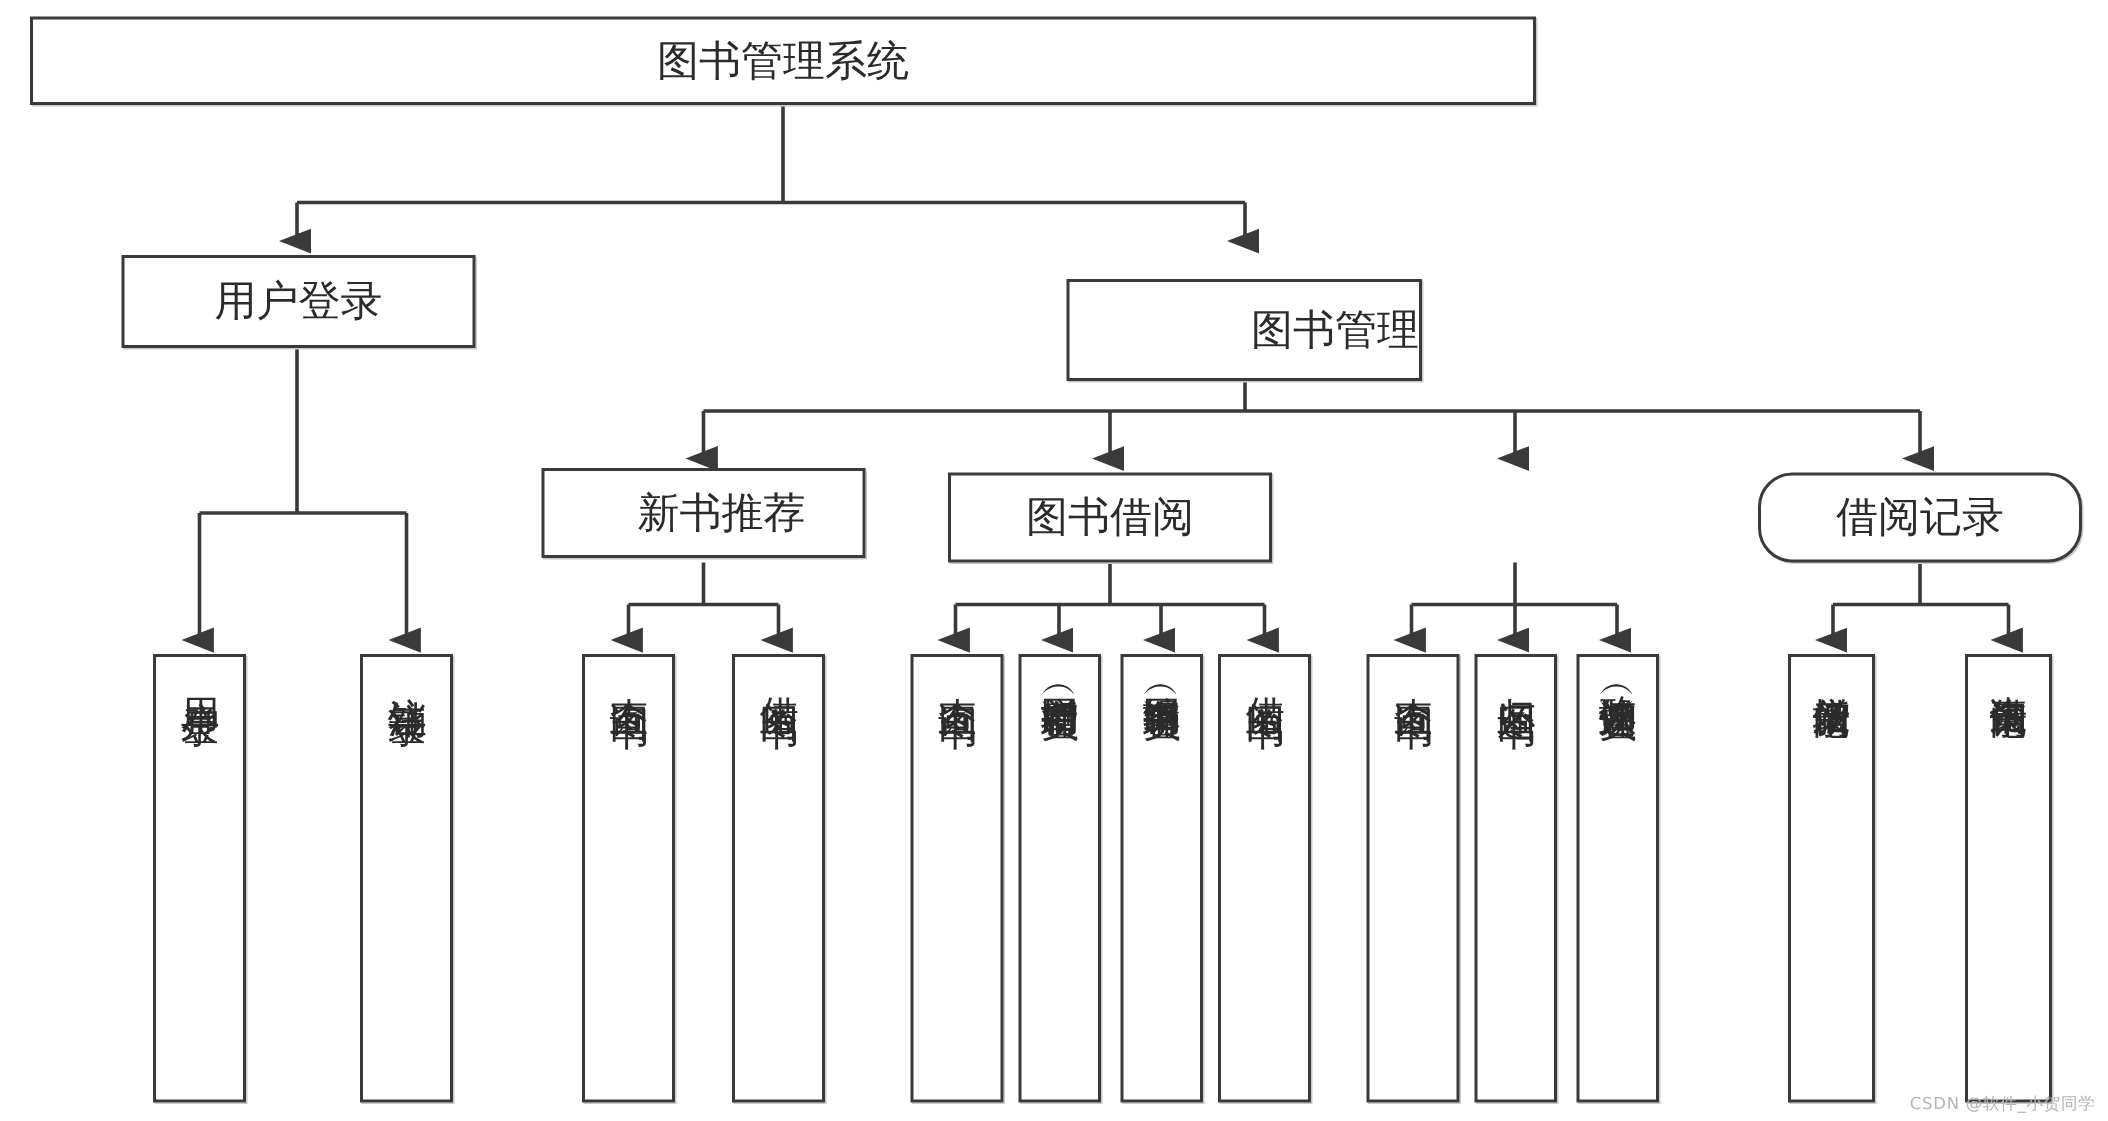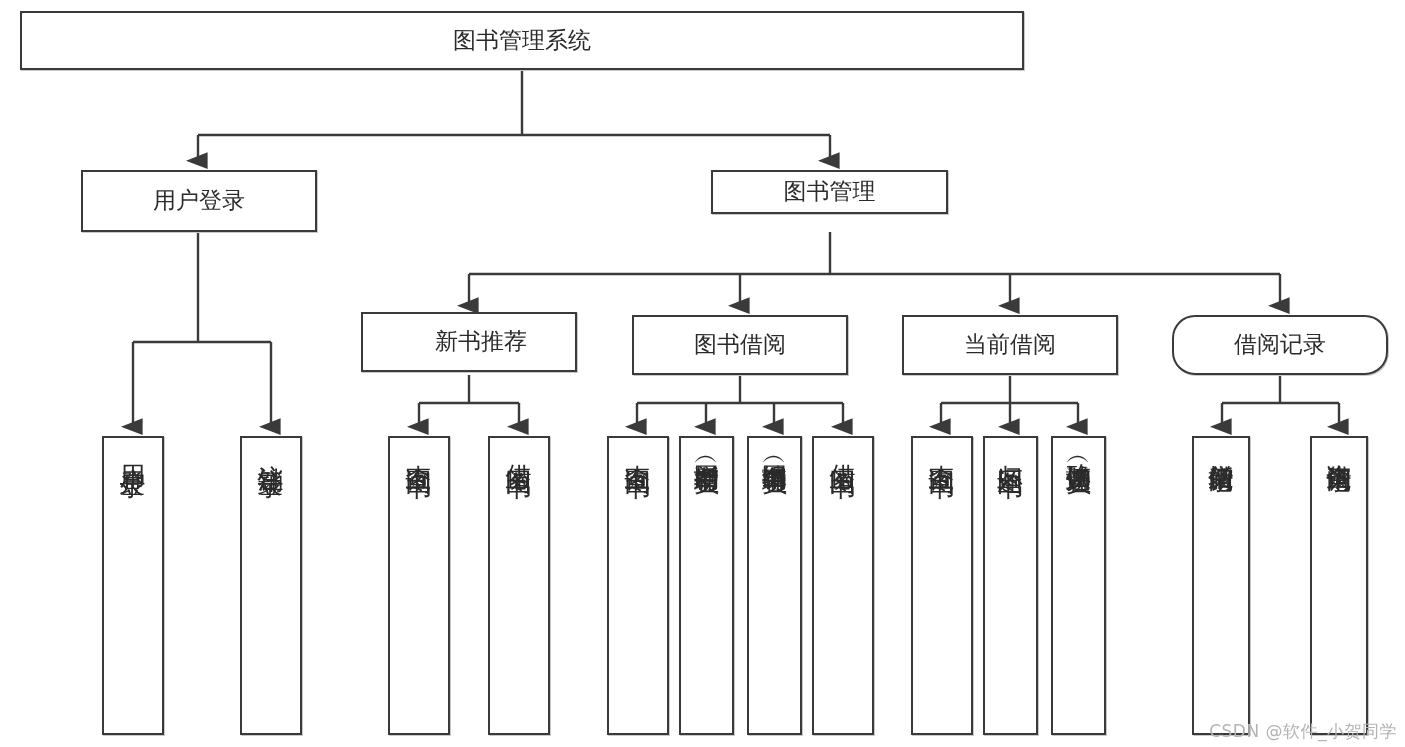--- a/index.html
+++ b/index.html
@@ -35,21 +35,21 @@
     justify-content: center;
     box-shadow: 1px 1px 0 #c9c9c9;
   }
   .node .label {
     color: #2b2b2b;
     line-height: 1.12;
     text-align: center;
     white-space: nowrap;
   }
   .node.horiz .label {
-    font-size: 23px;
+    font-size: 28px;
   }
   .node.vert {
     align-items: flex-start;
     justify-content: center;
     padding-top: 6px;
   }
   .node.vert .label {
     writing-mode: vertical-rl;
     text-orientation: upright;
     font-size: 26px;
@@ -57,21 +57,21 @@
     line-height: 1;
   }
   .node.vert.narrow .label {
     font-size: 25px;
     letter-spacing: 1px;
   }
   #watermark {
     position: absolute;
     right: 8px;
     bottom: 4px;
-    font-size: 17px;
+    font-size: 11px;
     color: #b4b4b4;
     white-space: nowrap;
     letter-spacing: 0.5px;
   }
 </style>
 </head>
 <body>
 
 <div id="canvas">
 
@@ -125,32 +125,29 @@
     </g>
   </svg>
 
   <div class="node horiz" style="left:20px; top:11px; width:1004px; height:59px;">
     <span class="label">图书管理系统</span>
   </div>
 
   <div class="node horiz" style="left:81px; top:170px; width:236px; height:62px;">
     <span class="label">用户登录</span>
   </div>
-  <div class="node horiz" style="left:711px; top:170px; width:237px; height:44px;">
+  <div class="node horiz" style="left:711px; top:186px; width:237px; height:68px;justify-content:flex-end;">
     <span class="label">图书管理</span>
   </div>
 
   <div class="node horiz" style="left:361px; top:312px; width:216px; height:60px;padding-left:24px;">
     <span class="label">新书推荐</span>
   </div>
   <div class="node horiz" style="left:632px; top:315px; width:216px; height:60px;align-items:center;">
     <span class="label">图书借阅</span>
-  </div>
-  <div class="node horiz" style="left:902px; top:315px; width:216px; height:60px;">
-    <span class="label">当前借阅</span>
   </div>
   <div class="node horiz" style="left:1172px; top:315px; width:216px; height:60px;border-radius:23px;">
     <span class="label">借阅记录</span>
   </div>
 
   <div class="node vert" style="left:102px; top:436px; width:62px; height:299px;">
     <span class="label">用户登录</span>
   </div>
   <div class="node vert" style="left:240px; top:436px; width:62px; height:299px;">
     <span class="label">注销登录</span>

